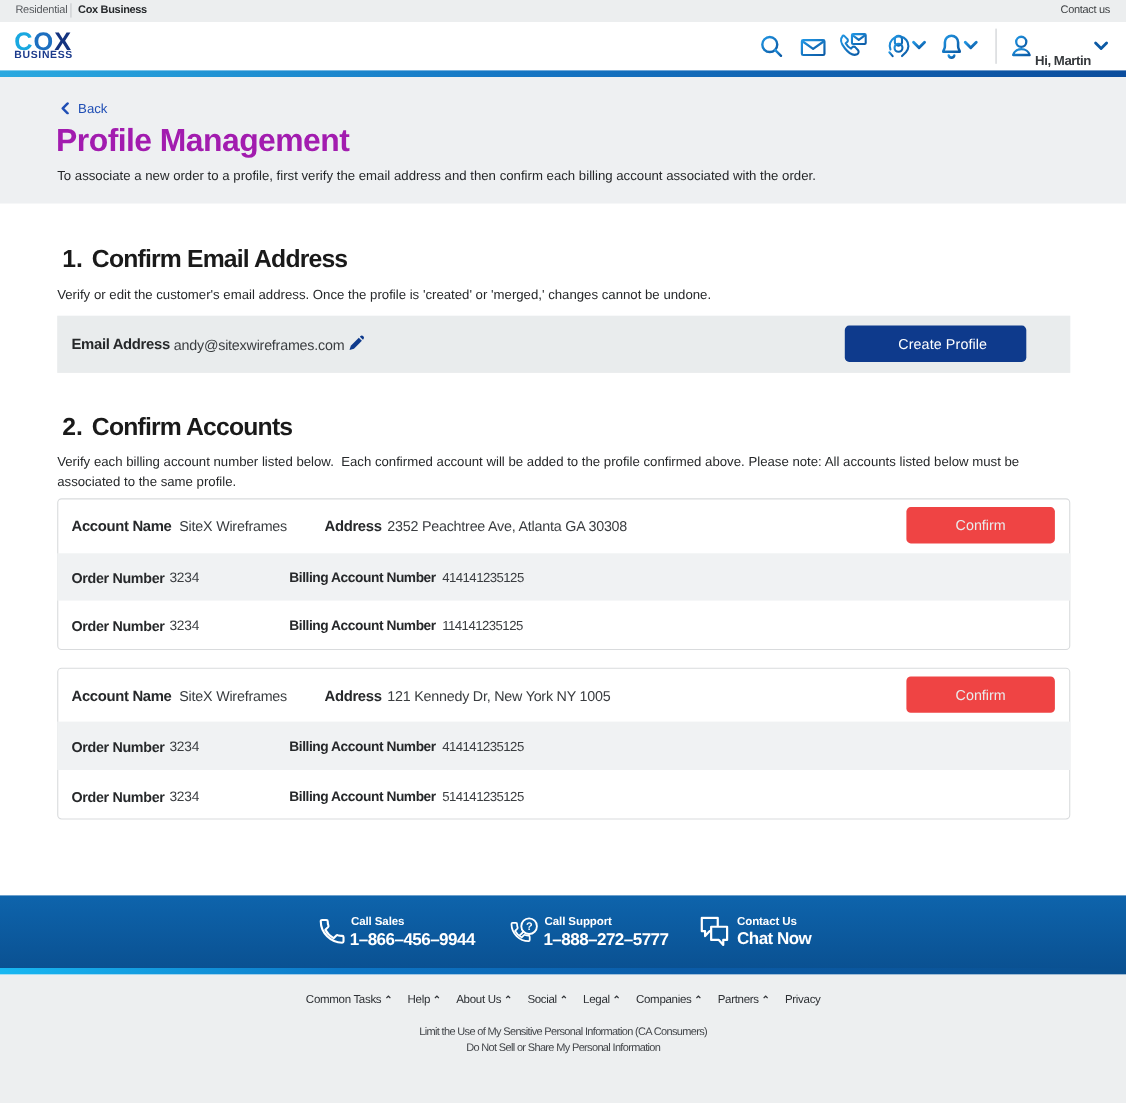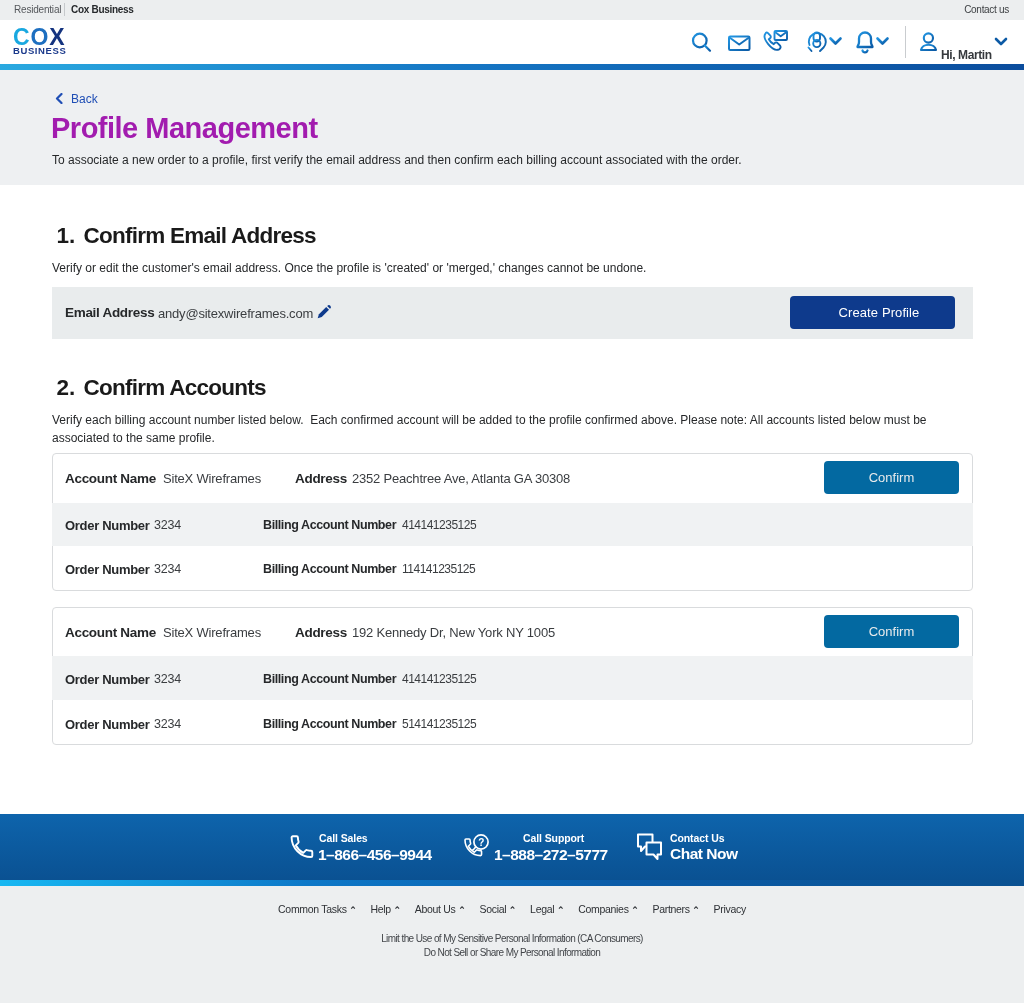--- a/index.html
+++ b/index.html
@@ -36,21 +36,21 @@
 
   .emailbar { position:absolute; left:52px; top:287px; width:921px; height:52px; background:#e9eced; }
   .bL { font-weight:bold; color:#26282a; position:absolute; letter-spacing:-0.3px; }
   .vL { color:#3a3d40; position:absolute; letter-spacing:-0.2px; }
 
   .btn-navy { position:absolute; background:#0e3a8c; border-radius:4px; color:#fff; font-size:13px;
     text-align:center; letter-spacing:0.1px; }
 
   .card { position:absolute; left:52px; width:921px; background:#fff; border:1px solid #d9dbdd; border-radius:4px; }
   .row-g { position:absolute; left:52px; width:921px; height:44px; background:#f0f2f3; }
-  .btn-gray { position:absolute; left:824px; width:135px; height:33px; background:#0369a1; border-radius:4px;
+  .btn-gray { position:absolute; left:824px; width:135px; height:33px; background:#ef4444; border-radius:4px;
     color:#e9ebec; font-size:13px; text-align:center; line-height:33px; }
 
   
   .band { position:absolute; top:814px; left:0; width:1024px; height:66px;
     background:linear-gradient(180deg,#0e64ac 0%, #0a5192 100%); }
   .bandline { position:absolute; top:880px; left:0; width:1024px; height:6px;
     background:linear-gradient(90deg,#18b8f2 0%, #0d78c8 30%, #0b5ca8 60%, #0a5191 100%); }
   .band-lbl { position:absolute; font-size:10.5px; font-weight:bold; color:#fff; letter-spacing:-0.1px; }
   .band-num { position:absolute; font-size:15.5px; font-weight:bold; color:#fff; letter-spacing:-0.5px; }
 
@@ -131,21 +131,21 @@
   <div class="h2" style="left:56.5px; top:223px;"><span class="num">1.</span>Confirm Email Address</div>
   <div class="body13" style="left:52px; top:259px;">Verify or edit the customer's email address. Once the profile is 'created' or 'merged,' changes cannot be undone.</div>
 
   <div class="emailbar"></div>
   <div class="bL" style="left:65px; top:305px; font-size:13.5px;">Email Address</div>
   <div class="vL" style="left:158px; top:306px; font-size:13px;">andy@sitexwireframes.com</div>
   <svg class="abs" style="left:317px; top:304px;" width="15" height="15" viewBox="0 0 17 17">
     <path d="M0.8 16.2 L2.2 11.6 L10.4 3.4 L13.6 6.6 L5.4 14.8 z" fill="#0e3a8c"></path>
     <path d="M11.5 2.3 L14.7 5.5 L15.1 5.1 A2.25 2.25 0 0 0 11.9 1.9 z" fill="#0e3a8c"></path>
   </svg>
-  <div class="btn-navy" style="left:790px; top:296px; width:165px; height:33px; line-height:33px;padding-left:13px;">Create Profile</div>
+  <div class="btn-navy" style="left:768px; top:296px; width:165px; height:33px; line-height:33px;padding-left:13px;">Create Profile</div>
 
   <div class="h2" style="left:56.5px; top:375px;"><span class="num">2.</span>Confirm Accounts</div>
   <div class="body13" style="left:52px; top:411px; width:884px;">Verify each billing account number listed below.&nbsp; Each confirmed account will be added to the profile confirmed above. Please note: All accounts listed below must be associated to the same profile.</div>
 
   <div class="card" style="top:453px; height:138px;"></div>
   <div class="row-g" style="top:503px; height:43px;"></div>
   <div class="bL" style="left:65px; top:471px; font-size:13.5px;">Account Name</div>
   <div class="vL" style="left:163px; top:471px; font-size:13px;">SiteX Wireframes</div>
   <div class="bL" style="left:295px; top:471px; font-size:13.5px;">Address</div>
   <div class="vL" style="left:352px; top:471px; font-size:13px;">2352 Peachtree Ave, Atlanta GA 30308</div>
@@ -157,21 +157,21 @@
   <div class="bL" style="left:65px; top:562px; font-size:13px;">Order Number</div>
   <div class="vL" style="left:154px; top:562px; font-size:12.5px;">3234</div>
   <div class="bL" style="left:263px; top:562px; font-size:12.5px; letter-spacing:-0.4px;">Billing Account Number</div>
   <div class="vL" style="left:402px; top:562px; font-size:12px; letter-spacing:-0.5px;">114141235125</div>
 
   <div class="card" style="top:607px; height:138px;"></div>
   <div class="row-g" style="top:656px; height:44px;"></div>
   <div class="bL" style="left:65px; top:625px; font-size:13.5px;">Account Name</div>
   <div class="vL" style="left:163px; top:625px; font-size:13px;">SiteX Wireframes</div>
   <div class="bL" style="left:295px; top:625px; font-size:13.5px;">Address</div>
-  <div class="vL" style="left:352px; top:625px; font-size:13px;">192 Kennedy Dr, New York NY 1005</div>
+  <div class="vL" style="left:352px; top:625px; font-size:13px;">121 Kennedy Dr, New York NY 1005</div>
   <div class="btn-gray" style="top:615px;">Confirm</div>
   <div class="bL" style="left:65px; top:672px; font-size:13px;">Order Number</div>
   <div class="vL" style="left:154px; top:672px; font-size:12.5px;">3234</div>
   <div class="bL" style="left:263px; top:672px; font-size:12.5px; letter-spacing:-0.4px;">Billing Account Number</div>
   <div class="vL" style="left:402px; top:672px; font-size:12px; letter-spacing:-0.5px;">414141235125</div>
   <div class="bL" style="left:65px; top:717px; font-size:13px;">Order Number</div>
   <div class="vL" style="left:154px; top:717px; font-size:12.5px;">3234</div>
   <div class="bL" style="left:263px; top:717px; font-size:12.5px; letter-spacing:-0.4px;">Billing Account Number</div>
   <div class="vL" style="left:402px; top:717px; font-size:12px; letter-spacing:-0.5px;">514141235125</div>
 
@@ -181,21 +181,21 @@
     <path d="M6.9 10.5 c1.5 2.9 3.8 5.2 6.7 6.7 l2.2-2.2 c0.3-0.3 0.7-0.4 1.1-0.2 1.1 0.4 2.4 0.6 3.6 0.6 0.6 0 1.1 0.5 1.1 1.1 v3.3 c0 0.6-0.5 1.1-1.1 1.1 C11.2 20.9 3.2 12.9 3.2 3.6 c0-0.6 0.5-1.1 1.1-1.1 h3.4 c0.6 0 1.1 0.5 1.1 1.1 0 1.3 0.2 2.5 0.6 3.6 0.1 0.4 0 0.8-0.3 1.1 l-2.2 2.2 z" fill="none" stroke="#fff" stroke-width="1.7" stroke-linejoin="round"></path>
   </svg>
   <div class="band-lbl" style="left:319px; top:832px;">Call Sales</div>
   <div class="band-num" style="left:318px; top:846px;">1–866–456–9944</div>
   <svg class="abs" style="left:462px; top:832px;" width="28" height="32" viewBox="0 0 28 32">
     <path d="M6.3 14.2 c1.3 2.6 3.4 4.7 6.0 6.0 l2-2 c0.3-0.3 0.65-0.4 1-0.17 1 0.36 2.15 0.55 3.25 0.55 0.55 0 1 0.45 1 1 v3 c0 0.55-0.45 1-1 1 C10.2 23.6 3 16.4 3 8 c0-0.55 0.45-1 1-1 h3.05 c0.55 0 1 0.45 1 1 0 1.15 0.18 2.25 0.55 3.25 0.1 0.35 0 0.7-0.27 1 l-2 2 z" fill="none" stroke="#fff" stroke-width="1.6" stroke-linejoin="round"></path>
     <circle cx="19" cy="10" r="7.1" fill="none" stroke="#fff" stroke-width="1.7"></circle>
     <path d="M13.8 14.6 Q12.3 17.2 10.8 17.9" fill="none" stroke="#fff" stroke-width="1.7" stroke-linecap="round"></path>
     <text x="19.2" y="13.6" font-size="10" fill="#fff" text-anchor="middle" font-weight="bold" font-family="Liberation Sans, sans-serif">?</text>
   </svg>
-  <div class="band-lbl" style="left:523px; top:832px;">Call Support</div>
+  <div class="band-lbl" style="left:495px; top:832px;">Call Support</div>
   <div class="band-num" style="left:494px; top:846px;">1–888–272–5777</div>
   <svg class="abs" style="left:636px; top:833px;" width="27" height="30" viewBox="0 0 27 30">
     <path d="M2 1.5 h14.5 v12 h-7.5 l-4 4.5 v-4.5 h-3 z" fill="none" stroke="#fff" stroke-width="2" stroke-linejoin="round"></path>
     <path d="M10.5 9.5 h14.5 v12 h-3.5 v4.5 l-4-4.5 h-7 z" fill="#0c5b9f" stroke="#fff" stroke-width="2" stroke-linejoin="round"></path>
   </svg>
   <div class="band-lbl" style="left:670px; top:832px;">Contact Us</div>
   <div class="band-num" style="left:670px; top:845px;">Chat Now</div>
 
   <div class="footer"></div>
   <div class="flinks">

